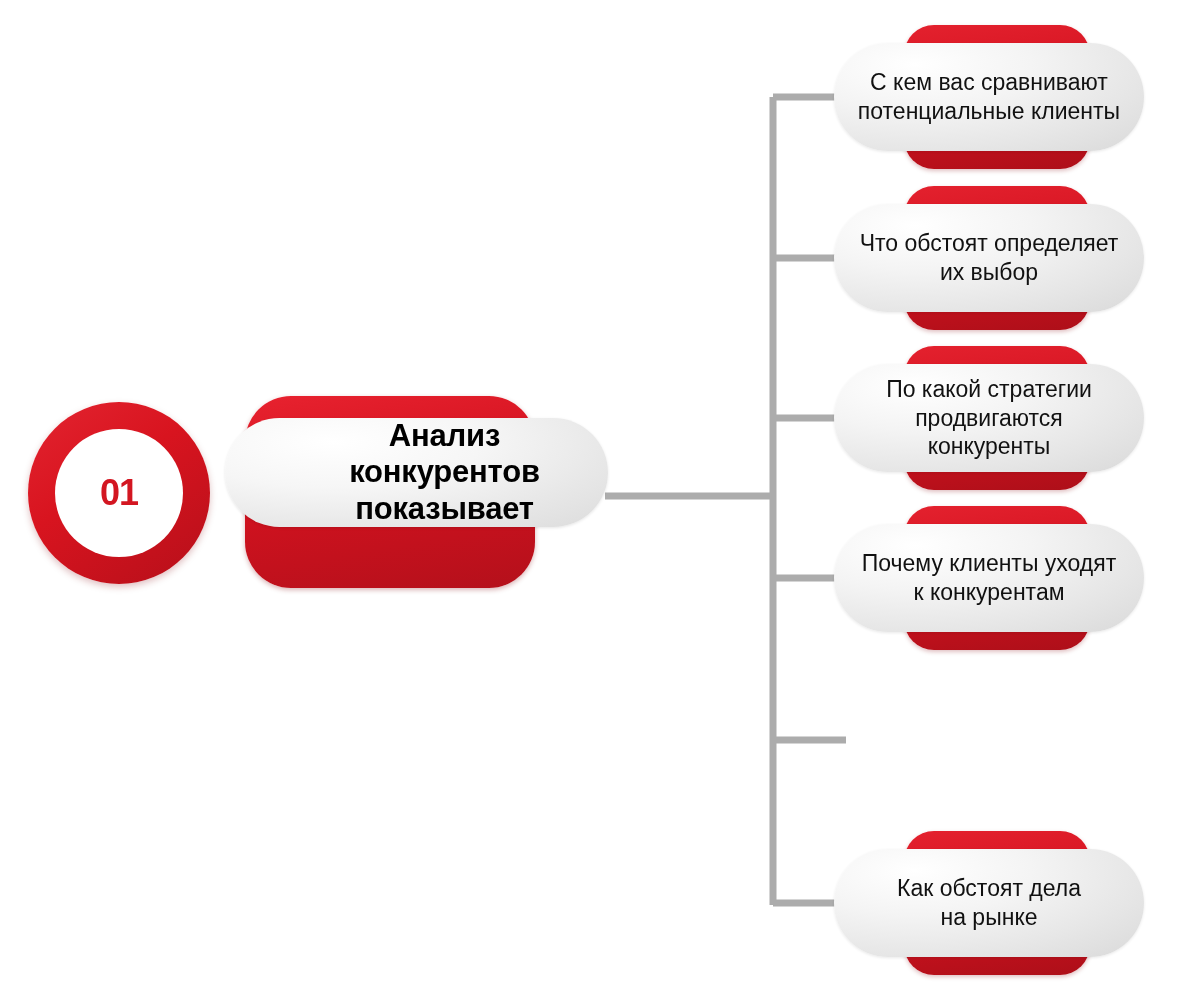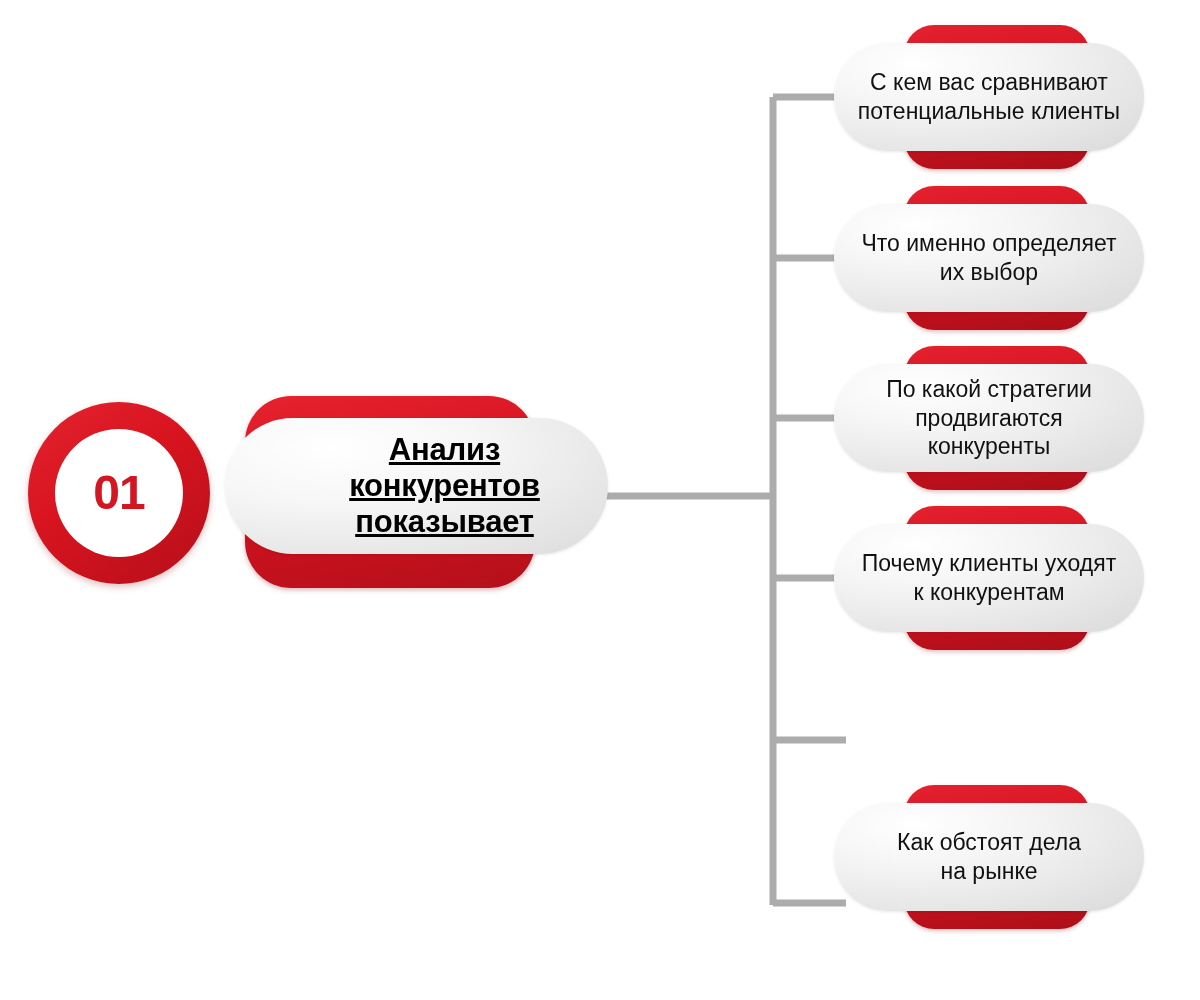--- a/index.html
+++ b/index.html
@@ -53,28 +53,27 @@
     border-radius: 46px;
     background: linear-gradient(170deg, #e8222f 0%, #d2121f 45%, #b4101b 100%);
     box-shadow: 0 2px 5px rgba(130,0,10,0.30);
   }
 
   .root-pill {
     position: absolute;
     left: 197px;
     top: 34px;
     width: 383px;
-    height: 136px;
+    height: 109px;
     border-radius: 75px;
     background: radial-gradient(ellipse at 28% 22%, #ffffff 0%, #f6f6f6 38%, #e7e7e7 72%, #dcdcdc 100%);
     display: flex;
-    align-items: center;
+    align-items: flex-start;
     justify-content: center;
     box-shadow: 0 1px 3px rgba(0,0,0,0.10);
-    text-decoration: underline;
   }
 
   .root-pill-text {
     text-align: center;
     font-size: 31px;
     font-weight: 700;
     line-height: 1.17;
     color: #000000;
     letter-spacing: -0.2px;
     padding-left: 66px;
@@ -99,21 +98,21 @@
   .badge-inner {
     width: 128px;
     height: 128px;
     border-radius: 50%;
     background: #ffffff;
     display: flex;
     align-items: center;
     justify-content: center;
   }
   .badge-number {
-    font-size: 48px;
+    font-size: 36px;
     font-weight: 700;
     color: #d31621;
     letter-spacing: -1px;
     line-height: 1;
   }
 
   
   .branch-node {
     position: absolute;
     left: 834px;
@@ -196,21 +195,21 @@
     <div class="branch-red-back"></div>
     <div class="branch-pill">
       <div class="branch-text">С кем вас сравнивают
 потенциальные клиенты</div>
     </div>
   </div>
 
   <div class="branch-node" style="top:178px;">
     <div class="branch-red-back"></div>
     <div class="branch-pill">
-      <div class="branch-text">Что именно определяет
+      <div class="branch-text">Что обстоят определяет
 их выбор</div>
     </div>
   </div>
 
   <div class="branch-node" style="top:498px;">
     <div class="branch-red-back"></div>
     <div class="branch-pill">
       <div class="branch-text">Почему клиенты уходят
 к конкурентам</div>
     </div>
@@ -219,21 +218,21 @@
   <div class="branch-node" style="top:338px;">
     <div class="branch-red-back"></div>
     <div class="branch-pill">
       <div class="branch-text">По какой стратегии
 продвигаются
 конкуренты</div>
     </div>
   </div>
 
 
-  <div class="branch-node" style="top:777px;">
+  <div class="branch-node" style="top:823px;">
     <div class="branch-red-back"></div>
     <div class="branch-pill">
       <div class="branch-text">Как обстоят дела
 на рынке</div>
     </div>
   </div>
 
 </div>
 
 </body></html>

